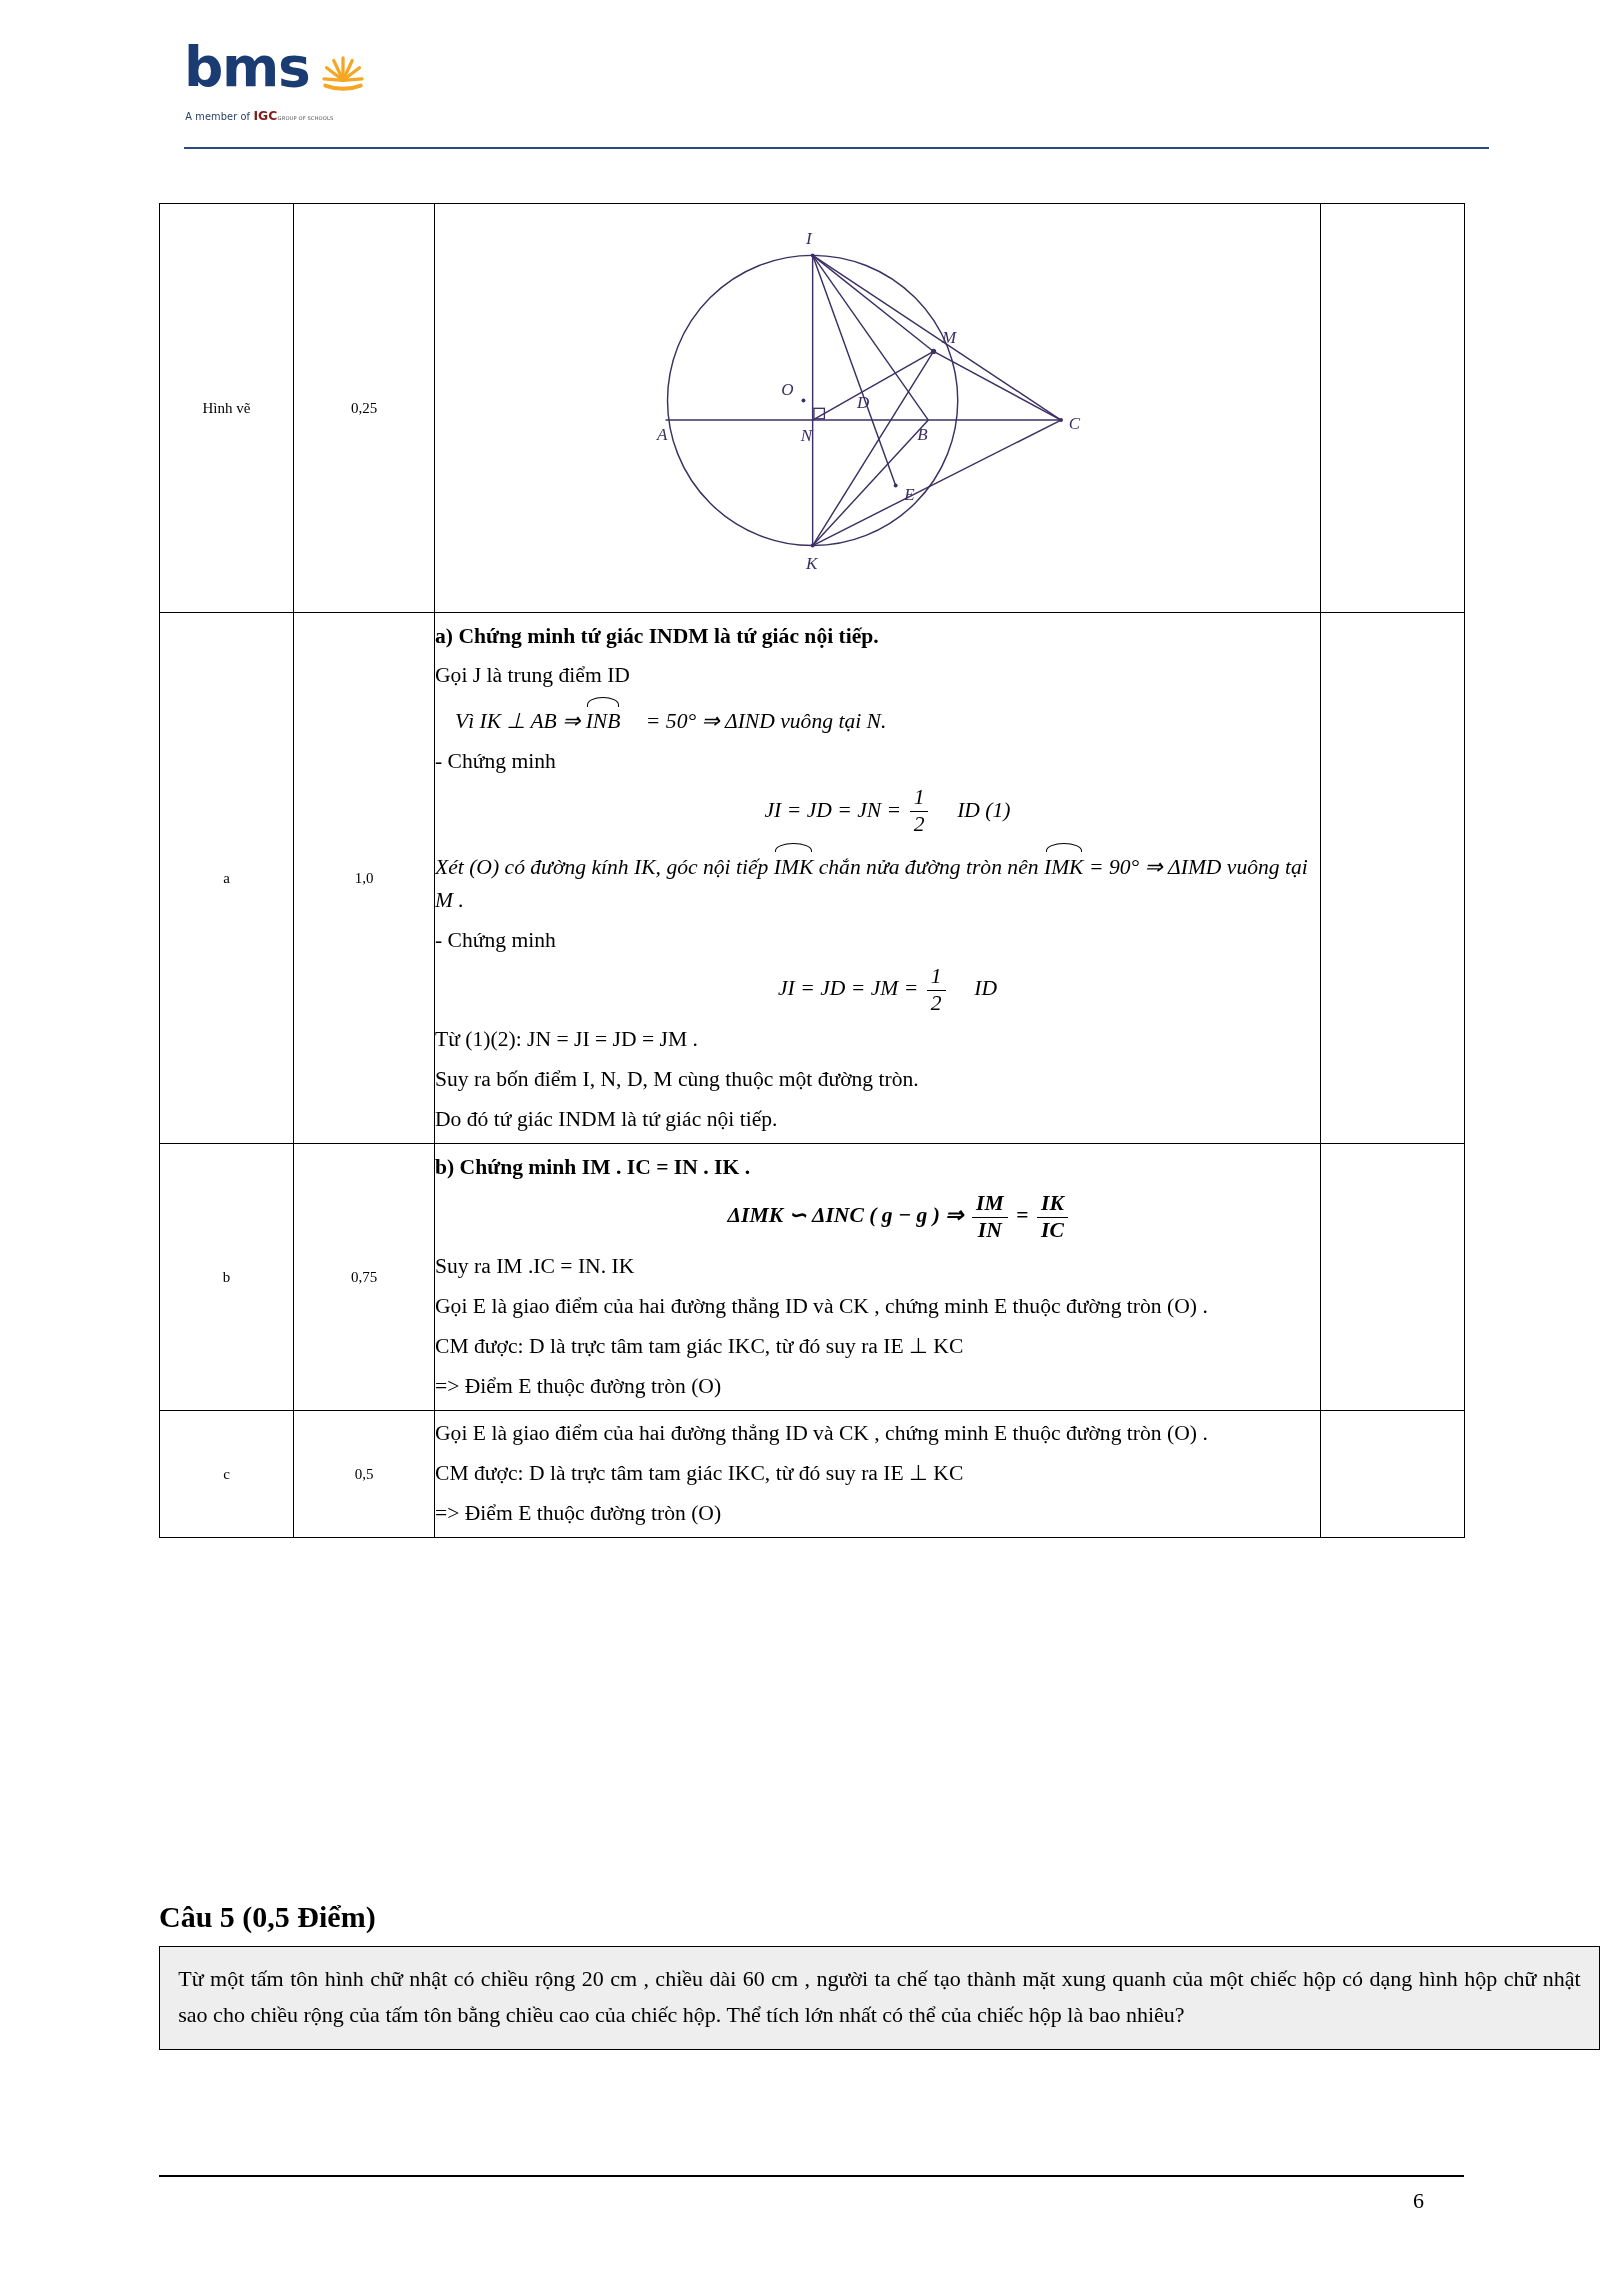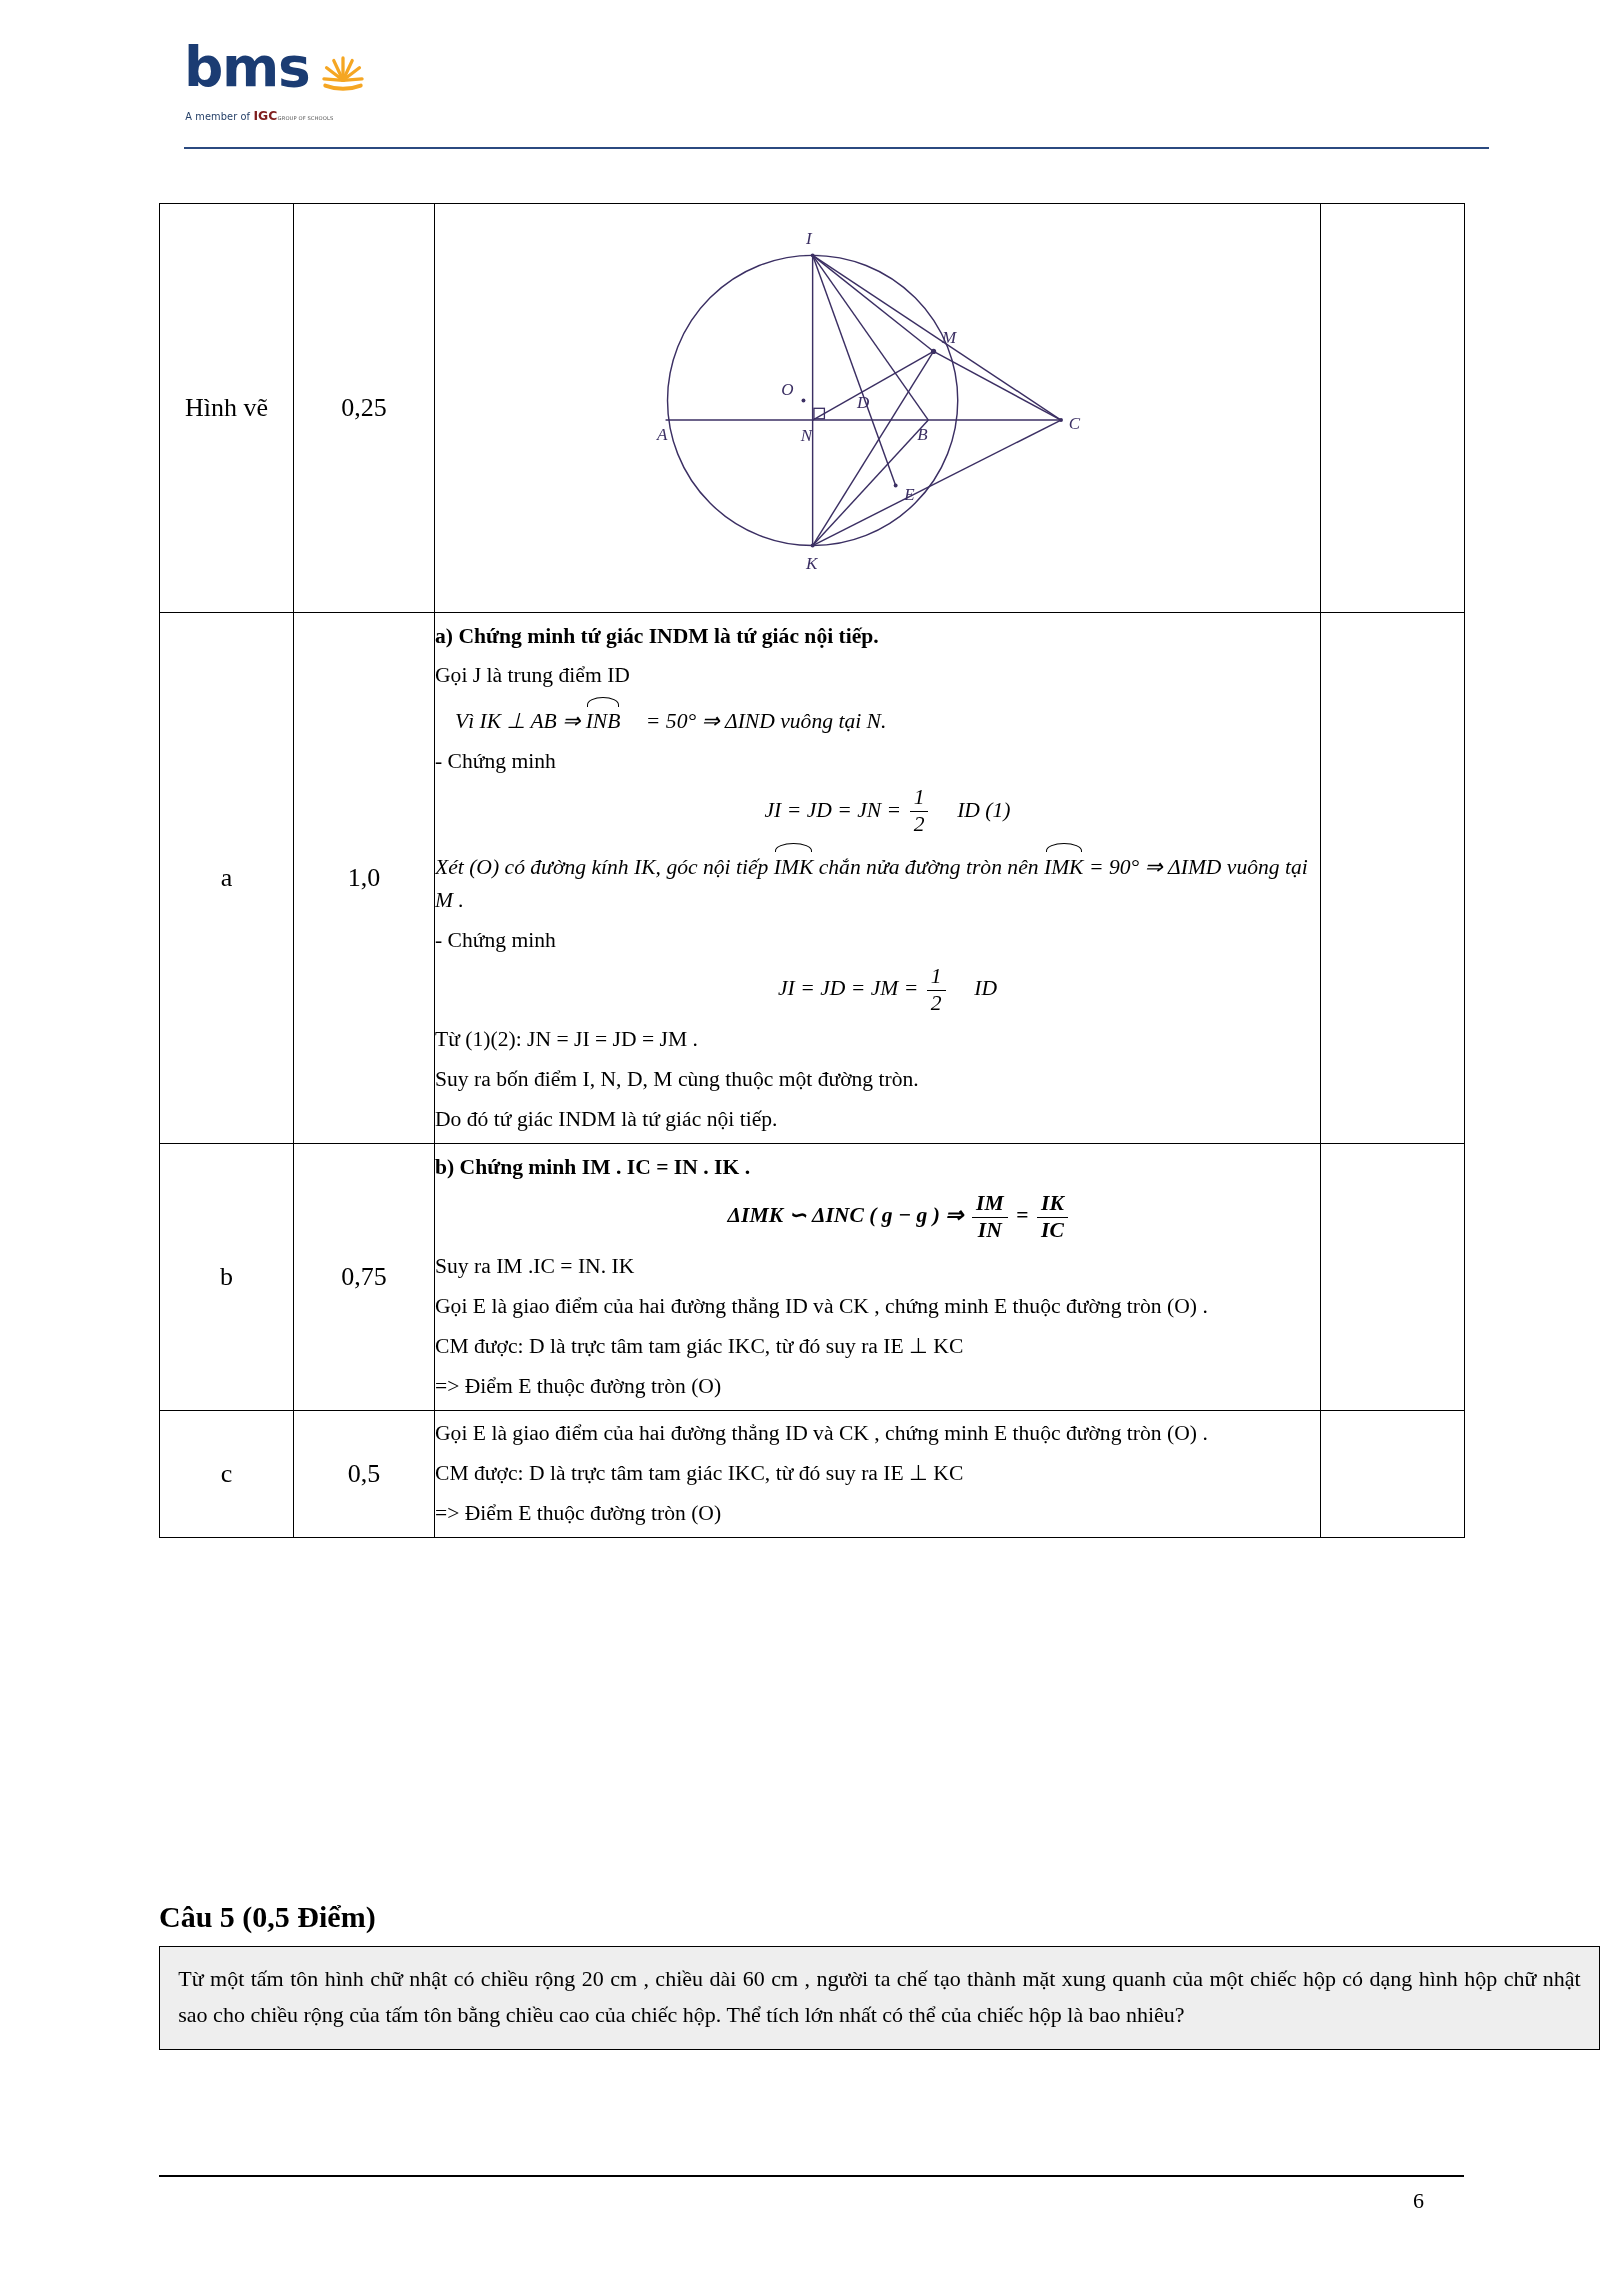--- a/index.html
+++ b/index.html
@@ -97,21 +97,21 @@
     padding: 0;
   }
   .col-label { width: 134px; }
   .col-score { width: 141px; }
   .col-content { width: 886px; }
   .col-note { width: 144px; }
 
   .cell-center {
     text-align: center;
     vertical-align: middle !important;
-    font-size: 26px;
+    font-size: 15px;
   }
   .cell-body {
     padding: 9.2px 17px 14.4px 17px;
     font-size: 21.6px;
     line-height: 1.55;
   }
   .cell-body p { margin: 6.5px 0; }
   .bold { font-weight: bold; }
   .it { font-style: italic; margin-left: 20px; }
 

